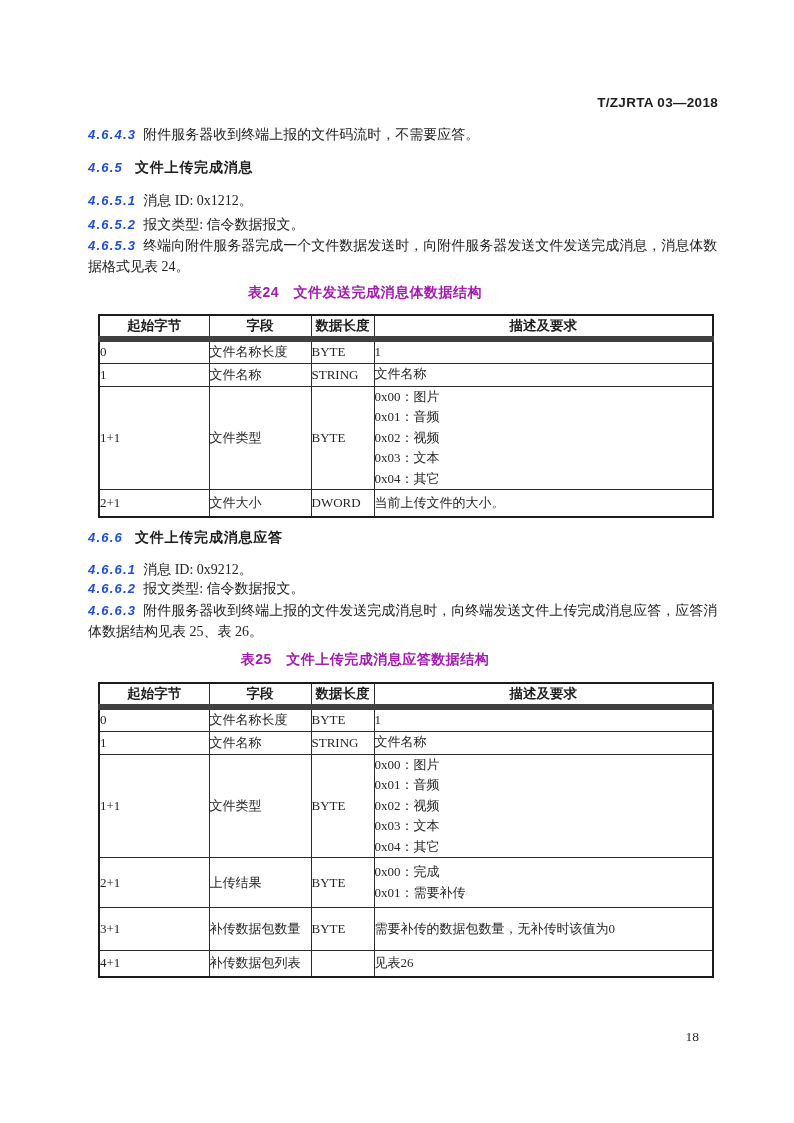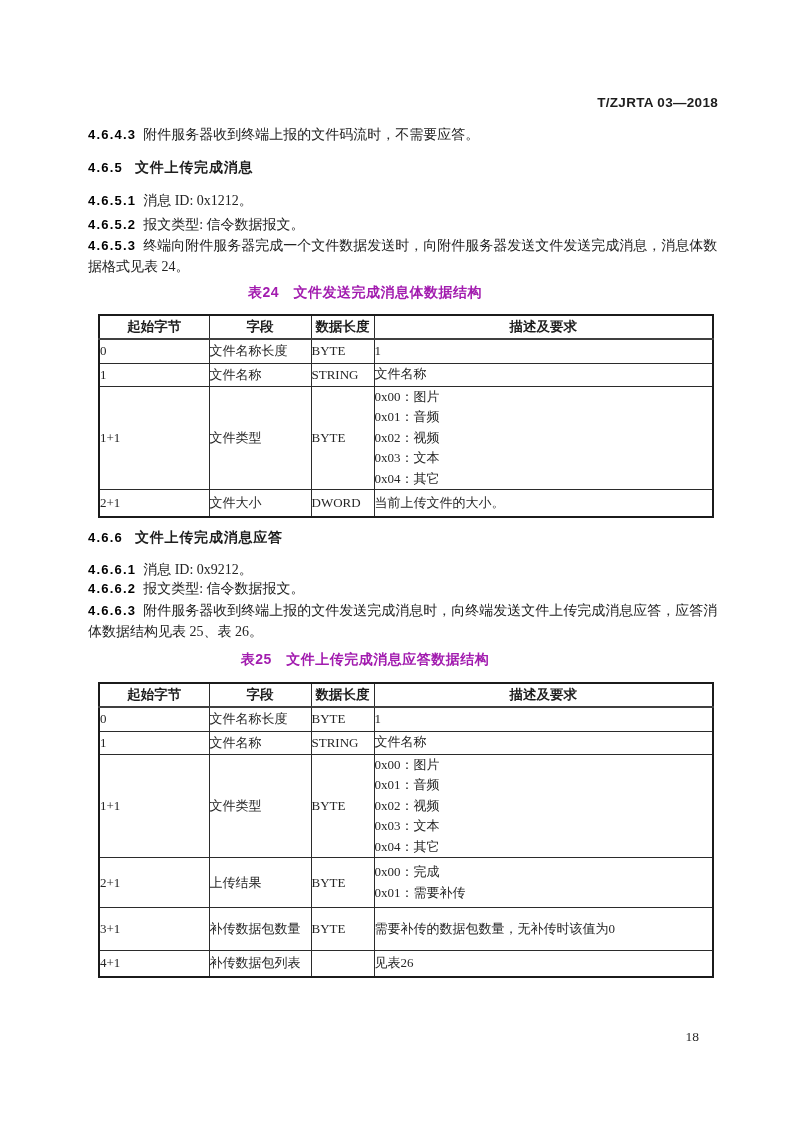--- a/index.html
+++ b/index.html
@@ -8,38 +8,38 @@
     font-family:"Liberation Serif","DejaVu Serif",serif;color:#222222;
   }
   .abs{position:absolute;}
   .docnum{
     top:95px;right:76px;font-family:Liberation Sans, sans-serif;
     font-weight:bold;font-size:13.5px;color:#1d1d1d;letter-spacing:0.3px;
   }
   .line{left:88px;width:652px;font-size:14px;line-height:19px;white-space:nowrap;}
   .cnum{
     font-family:"Liberation Sans","DejaVu Sans",sans-serif;font-weight:bold;
-    font-size:13px;letter-spacing:1.2px;margin-right:7px;color:#000000;
+    font-size:13px;letter-spacing:1.2px;margin-right:7px;color:#1d4ed8;font-style:italic;
   }
   .heading{font-family:"Liberation Sans","DejaVu Sans",sans-serif;font-weight:bold;
     font-size:14px;color:#1d1d1d;letter-spacing:0.8px;}
   .heading .cnum{margin-right:12px;}
   .caption{
     left:0;width:730px;text-align:center;
     font-family:"Liberation Sans","DejaVu Sans",sans-serif;font-weight:bold;
     font-size:14px;color:#a21caf;letter-spacing:0.5px;
   }
   .pagenum{top:1029px;right:95px;font-size:13.5px;color:#2a2a2a;}
   .dtable{
     left:98px;width:614px;border-collapse:collapse;table-layout:fixed;
     border:2px solid #1b1b1b;
   }
   .dtable th,.dtable td{border:1px solid #2b2b2b;overflow:hidden;}
   .dtable th{
-    border-bottom:2px solid #404040;
+    border-bottom:6px solid #404040;
     font-family:"Liberation Sans","DejaVu Sans",sans-serif;font-weight:bold;
     font-size:13.5px;text-align:center;color:#1d1d1d;padding:0;
   }
   .dtable td{
     font-size:13px;color:#262626;vertical-align:middle;padding:0;
   }
   .c-start{padding-left:3px;}
   .c-field{padding-left:8px;}
   .c-len{padding-left:4px;font-size:12.5px;}
   .c-desc{padding-left:6px;}

